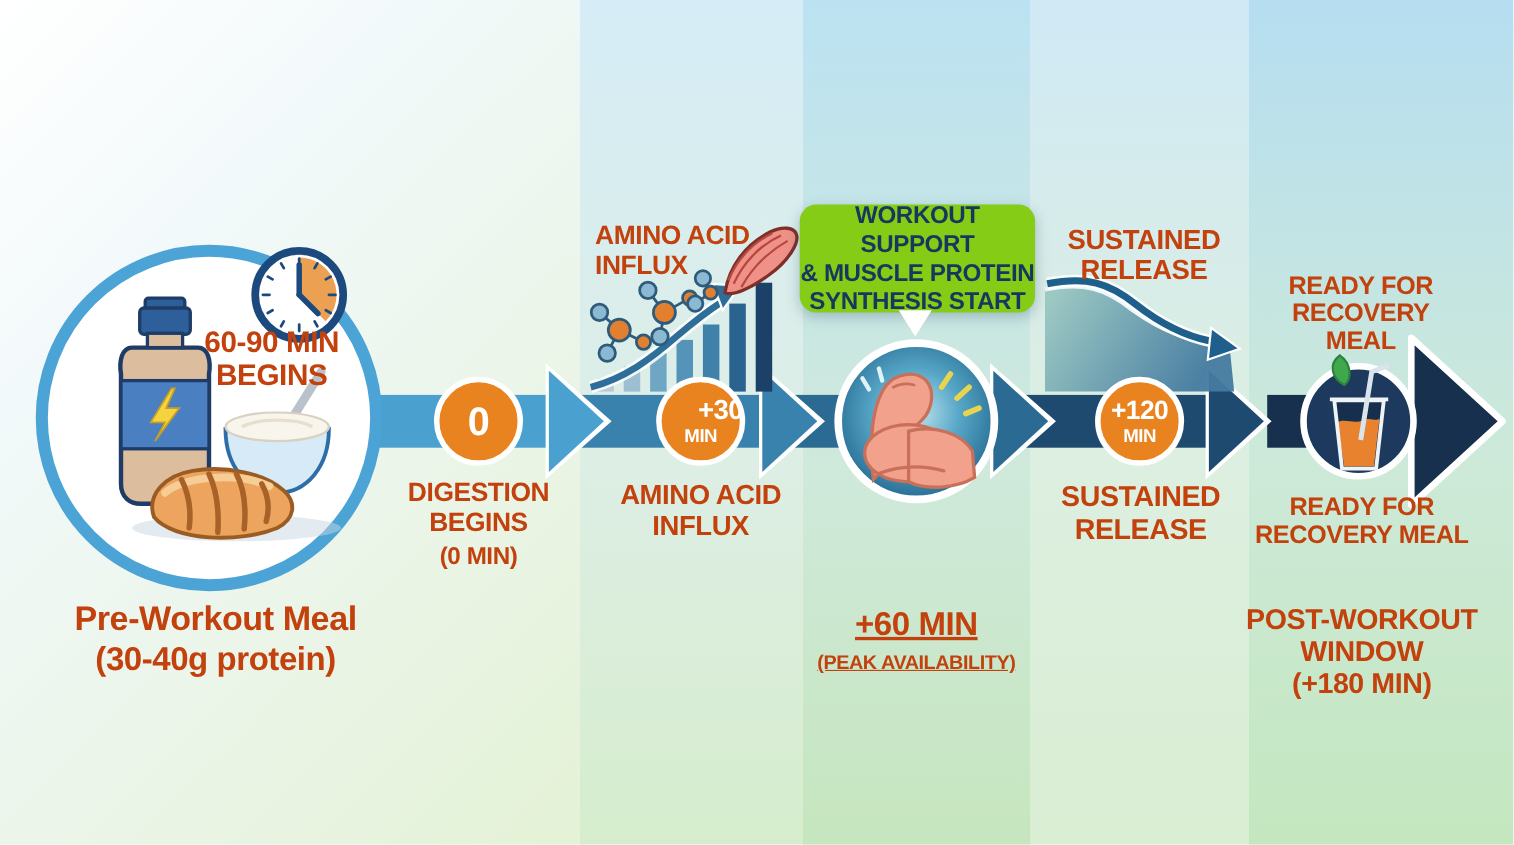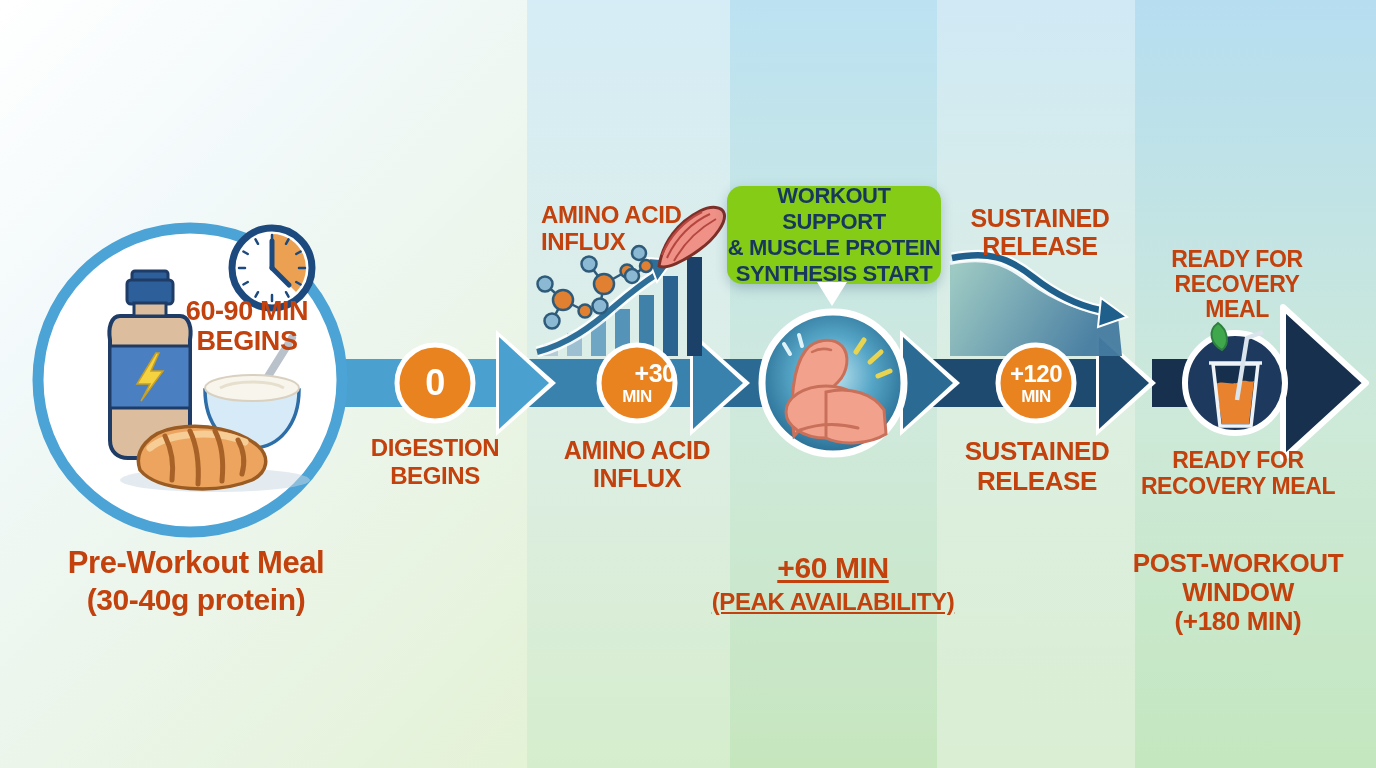--- a/index.html
+++ b/index.html
@@ -207,20 +207,21 @@
     <span>Pre-Workout Meal</span>
     <span style="font-size:30px;">(30-40g protein)</span>
   </div>
 
   <div class="badge" style="left:397px;top:345px;width:76px;height:76px;font-size:36px;">
     <span>0</span>
   </div>
   <div class="txt" style="left:337px;top:434px;width:196px;font-size:24px;line-height:28px;">
     <span>DIGESTION</span>
     <span>BEGINS</span>
+    <span style="font-size:22px;margin-top:2px;">(0 MIN)</span>
   </div>
 
   <div class="txt" style="left:541px;top:201px;width:160px;font-size:24px;line-height:27px;text-align:left;">
     <span>AMINO ACID</span>
     <span>INFLUX</span>
   </div>
   <div class="badge" style="left:599px;top:345px;width:76px;height:76px;">
     <span style="font-size:25px;margin-left:36px;">+30</span>
     <span style="font-size:17px;margin-top:2px;">MIN</span>
   </div>
@@ -230,21 +231,21 @@
   </div>
 
   <div class="callout">
     <span>WORKOUT SUPPORT</span>
     <span>&amp; MUSCLE PROTEIN</span>
     <span>SYNTHESIS START</span>
   </div>
   <div class="callout-tail"></div>
   <div class="txt" style="left:708px;top:551px;width:250px;font-size:30px;line-height:34px;text-decoration:underline;">
     <span>+60 MIN</span>
-    <span style="font-size:24px;">(PEAK AVAILABILITY)</span>
+    <span style="font-size:18px;">(PEAK AVAILABILITY)</span>
   </div>
 
   <div class="txt" style="left:950px;top:204px;width:180px;font-size:25px;line-height:28px;">
     <span>SUSTAINED</span>
     <span>RELEASE</span>
   </div>
   <div class="badge" style="left:998px;top:345px;width:76px;height:76px;">
     <span style="font-size:24px;">+120</span>
     <span style="font-size:17px;margin-top:2px;">MIN</span>
   </div>

